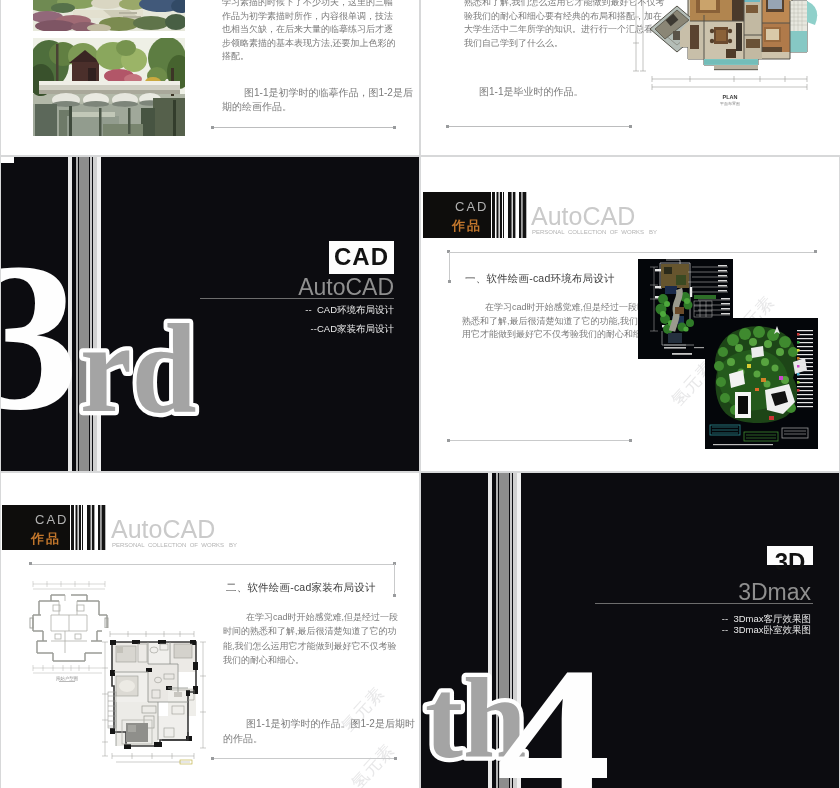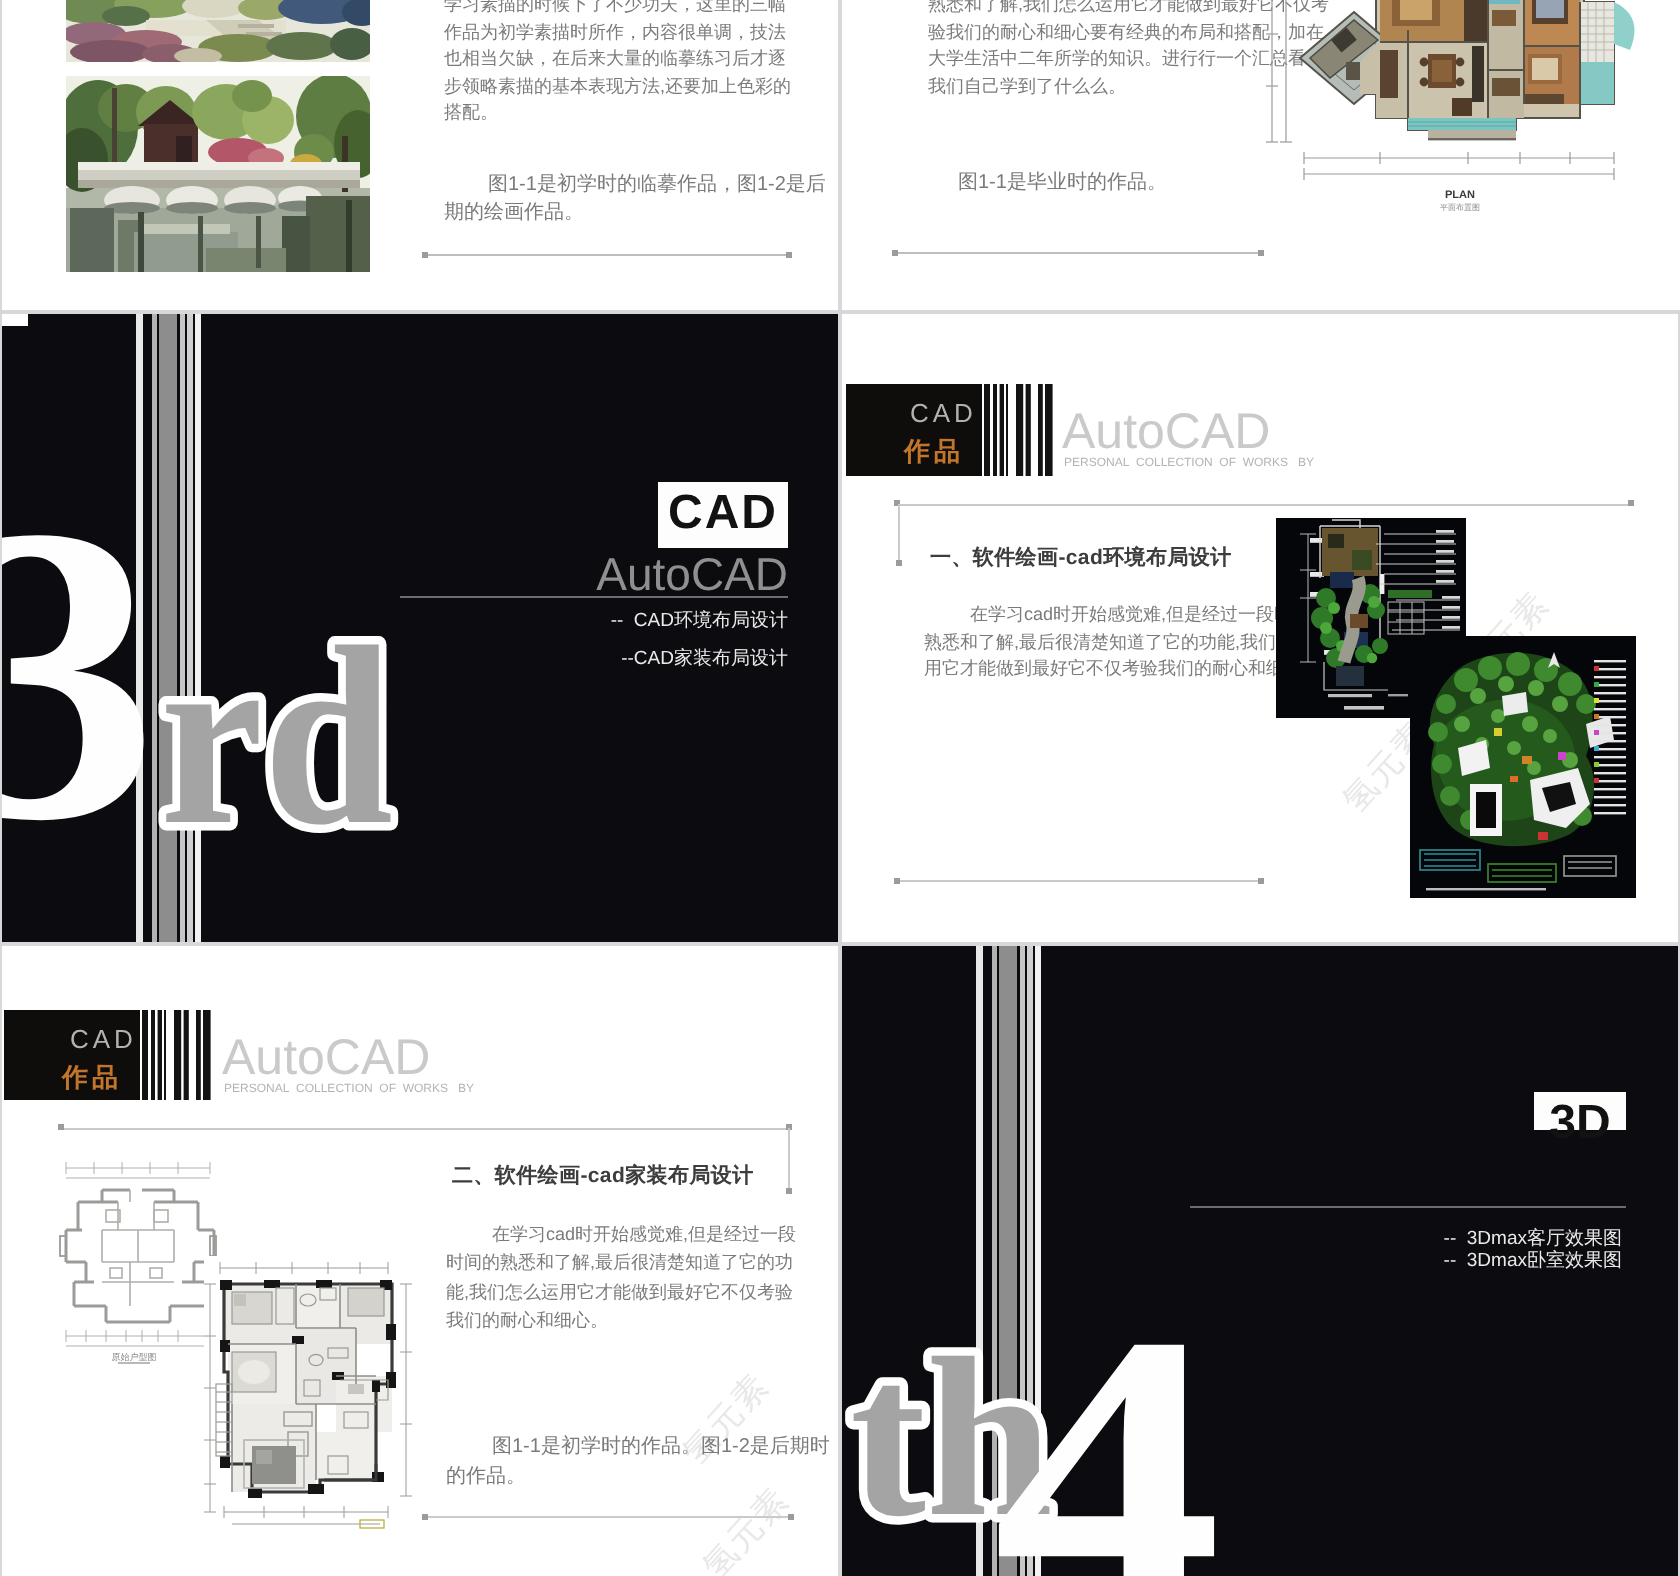--- a/index.html
+++ b/index.html
@@ -10,21 +10,21 @@
   .abs{position:absolute}
   .dot{position:absolute;width:3px;height:3px;background:#999b9d}
   .hline{position:absolute;height:1px;background:#bcbdbe}
   .btxt{position:absolute;font-size:9px;line-height:13.6px;color:#7b7b7b;white-space:nowrap}
   .cap{position:absolute;font-size:10px;line-height:13.6px;color:#7b7b7b;white-space:nowrap}
   .hdrbox{position:absolute;background:#0e0d0c}
   .hdrcad{position:absolute;color:#b2b2b2;font-size:13px;letter-spacing:2px}
   .hdrzp{position:absolute;color:#c1762c;font-size:13px;font-weight:bold;letter-spacing:2px}
   .autocad{position:absolute;color:#cacaca;font-size:25px;letter-spacing:0px}
   .personal{position:absolute;color:#b3b3b3;font-size:6px;letter-spacing:0px;white-space:nowrap}
-  .sectitle{position:absolute;font-size:10.5px;font-weight:bold;color:#3d3d3d;letter-spacing:0.2px;white-space:nowrap}
+  .sectitle{position:absolute;font-size:10.5px;font-weight:normal;color:#3d3d3d;letter-spacing:0.2px;white-space:nowrap}
   .wbox{position:absolute;background:#fdfdfd;color:#121212;font-weight:bold;text-align:center}
   .glist{position:absolute;color:#e9e9e9;font-size:9.5px;text-align:right;white-space:nowrap}
   .gname{position:absolute;color:#8f8f8f;text-align:right}
   .wm{position:absolute;color:#e8e8e9;font-size:17px;transform:rotate(-48deg);letter-spacing:1px;white-space:nowrap}
 </style>
 </head>
 <body>
 
 <div class="slide w" style="left:1px;top:0;width:418px;height:155px">
 
@@ -714,19 +714,20 @@
     #8d8d8d 32.7%,#8d8d8d 58.6%, #0c0c10 58.6%,#0c0c10 62.9%, #c6c6c6 62.9%,#c6c6c6 70%, #0c0c10 70%,#0c0c10 72.7%,
     #d0d0d0 72.7%,#d0d0d0 81.6%, #0c0c10 81.6%,#0c0c10 84%, #f1f1f1 84%,#f1f1f1 93%, #0c0c10 93%)"></div>
 
   <svg class="abs" style="left:0;top:0" width="418" height="315" viewBox="0 0 418 315" font-family="Liberation Serif">
     <text transform="translate(4,284)" font-size="114" font-weight="bold" fill="#a4a4a4" stroke="#ffffff" stroke-width="8.5" paint-order="stroke" stroke-linejoin="round">th</text>
     <text transform="translate(75.3,331) scale(1.15 1)" font-size="200" font-weight="bold" fill="#fefefe">4</text>
   </svg>
 
   <div class="wbox" style="left:346px;top:73px;width:46px;height:19px;font-size:24px;line-height:31px">3D</div>
 
+  <div class="gname" style="left:200px;top:106px;width:190px;font-size:23px;color:#8f8f8f">3Dmax</div>
 
   <div class="abs" style="left:174px;top:130px;width:218px;height:1px;background:#6d6d6d"></div>
 
   <div class="glist" style="left:200px;top:140px;width:190px">--&nbsp; 3Dmax客厅效果图</div>
 
   <div class="glist" style="left:200px;top:151px;width:190px">--&nbsp; 3Dmax卧室效果图</div>
 </div>
 
 </body></html>

